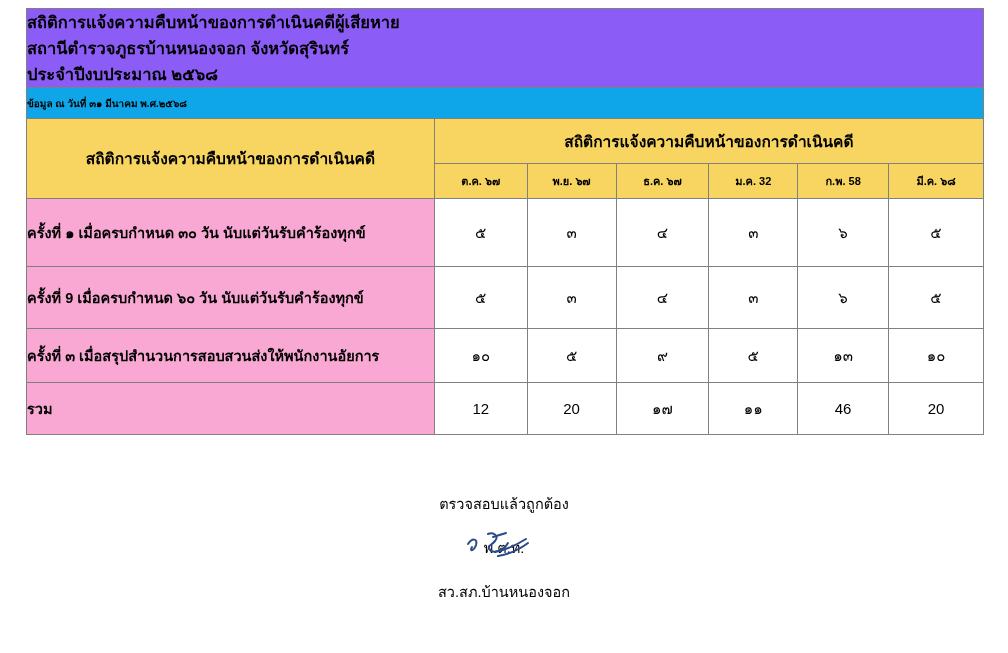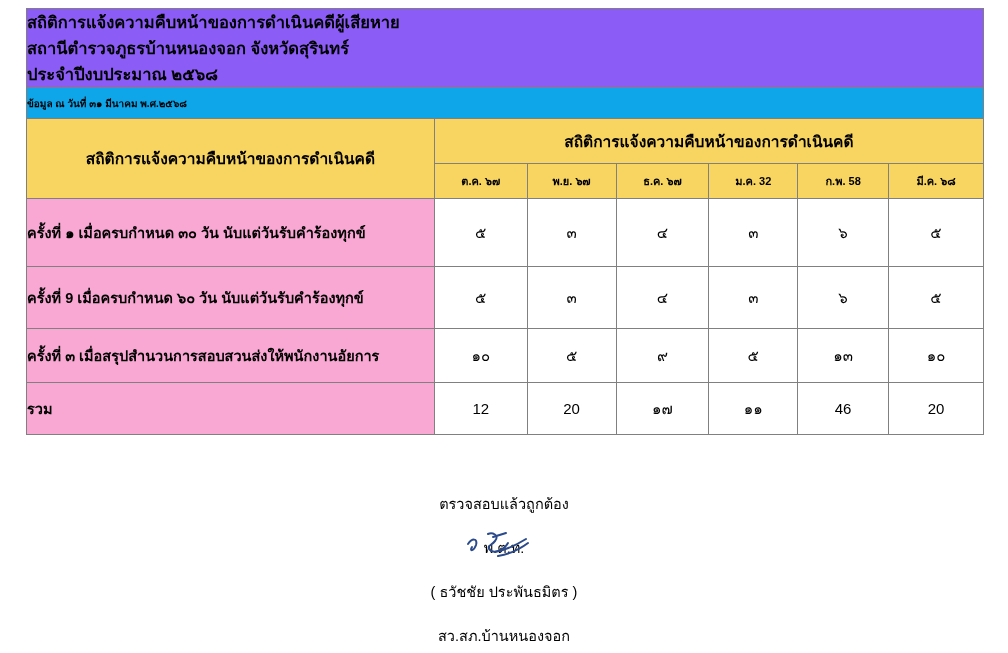--- a/index.html
+++ b/index.html
@@ -210,17 +210,16 @@
           <g fill="none" stroke="#2b4a8b" stroke-width="2" stroke-linecap="round" stroke-linejoin="round">
             <path d="M6 16 C10 10, 16 10, 14 17 C12 23, 7 24, 10 19"></path>
             <path d="M26 6 C30 4, 38 7, 33 13 C29 18, 24 18, 28 22 C32 26, 42 22, 46 15"></path>
             <path d="M31 9 L44 5"></path>
             <path d="M33 24 C44 22, 56 16, 64 11"></path>
             <path d="M36 28 C48 26, 58 21, 66 15"></path>
           </g>
         </svg>
       </span>
     </div>
-    <div class="foot-line">( ธวัชชัย ประพันธมิตร )</div>
     <div class="foot-line">สว.สภ.บ้านหนองจอก</div>
   </div>
 
 </div>
 
 </body></html>

